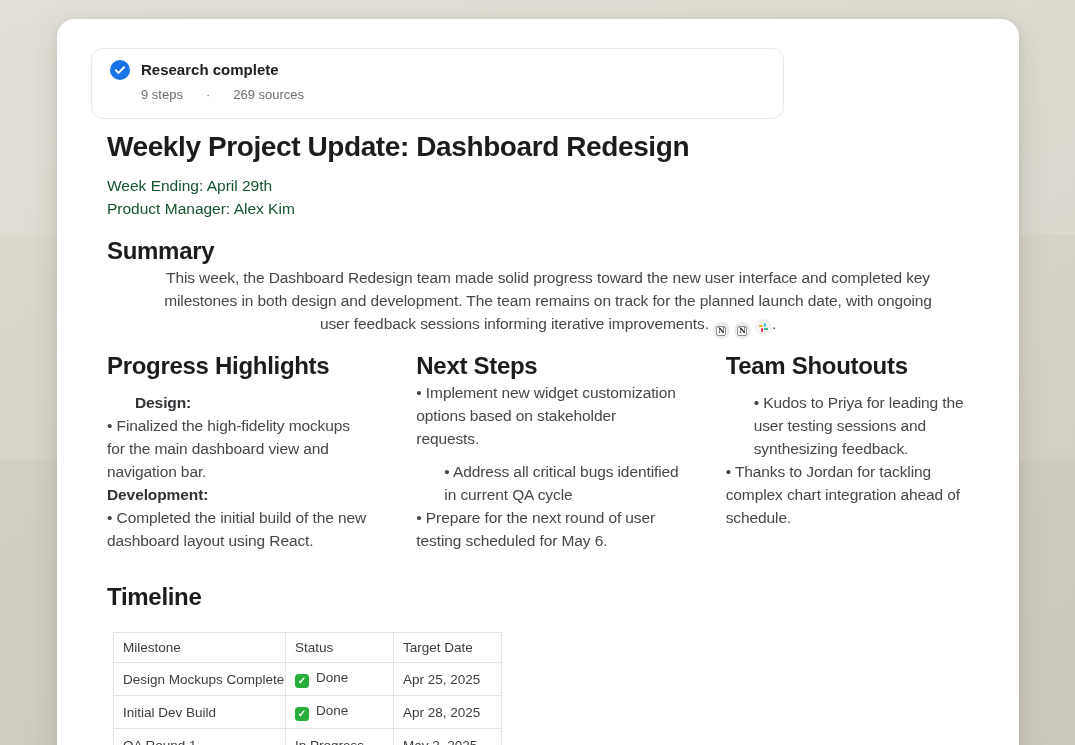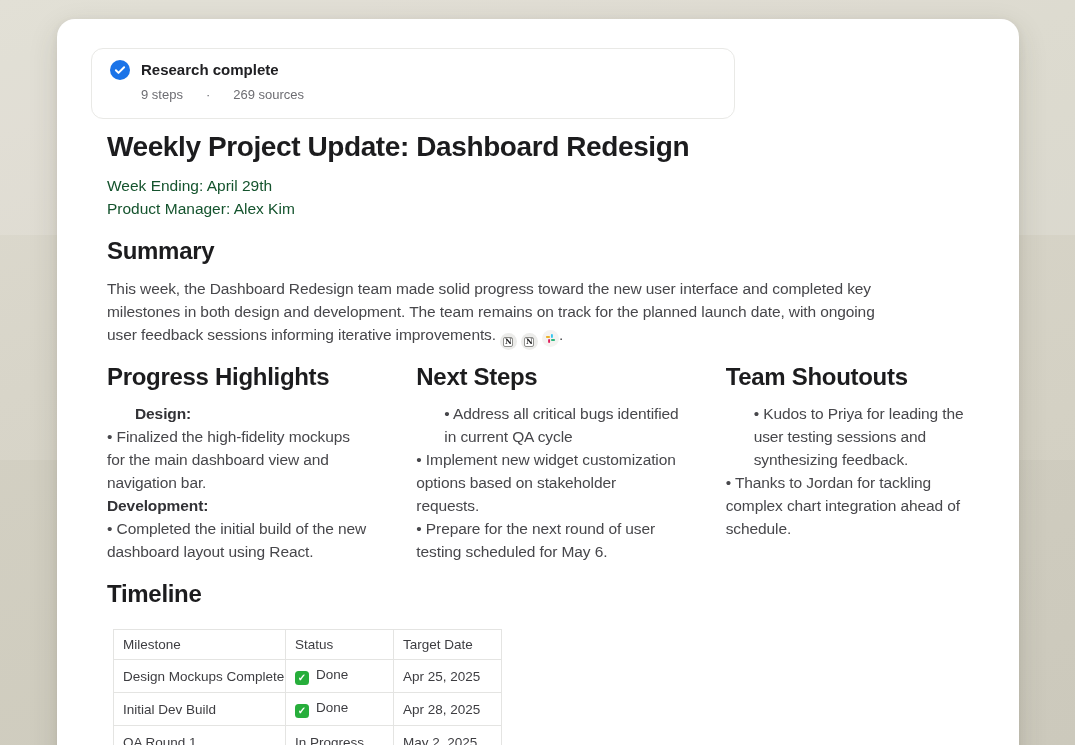--- a/index.html
+++ b/index.html
@@ -20,21 +20,21 @@
     position: absolute; left: 57px; top: 19px;
     width: 962px; height: 780px;
     background: #ffffff;
     border-radius: 18px;
     box-shadow: 0 10px 30px rgba(60,55,40,0.14), 0 2px 8px rgba(60,55,40,0.08);
   }
 
   
   .research-card {
     margin: 29px 0 0 34px;
-    width: 644px; height: 71px;
+    width: 693px; height: 71px;
     border: 1px solid #e9e9e6;
     border-radius: 12px;
     background: #fff;
     display: flex;
     align-items: flex-start;
     padding: 11px 20px 0 18px;
     gap: 11px;
     cursor: pointer;
   }
   .check-circle { width: 20px; height: 20px; flex: none; margin-top: 0; }
@@ -49,21 +49,21 @@
     letter-spacing: -0.4px; line-height: 32px;
   }
   .doc-meta { margin-top: 11px; font-size: 15.5px; line-height: 23px; color: #14532d; }
 
   h2.section-heading {
     font-size: 24px; font-weight: 700; color: #1c1c1e;
     letter-spacing: -0.3px; line-height: 30px;
   }
   .summary-heading { margin-top: 16px; }
 
-  .para { margin-top: 11px; font-size: 15.5px; line-height: 23px; color: #47474b; letter-spacing: -0.1px; }
+  .para { font-size: 15.5px; line-height: 23px; color: #47474b; letter-spacing: -0.1px; text-align: center; }
 
   .source-badge {
     display: inline-flex; align-items: center; justify-content: center;
     width: 17px; height: 17px; border-radius: 50%;
     background: #ececea;
     vertical-align: -4px; margin-left: 4px;
     cursor: pointer;
   }
   .notion-inner {
     width: 10px; height: 10px; background: #fff;
@@ -75,21 +75,21 @@
   .slack-badge { background: #f4f3f1; }
 
   .columns {
     display: grid; grid-template-columns: repeat(3, 1fr); gap: 46px;
     margin-top: 12px;
   }
   .col-line { font-size: 15.5px; line-height: 23px; color: #47474b; letter-spacing: -0.1px; }
   .col-line.first { margin-top: 10px; margin-left: 28px; }
   .col-line.bold { font-weight: 700; color: #323236; }
 
-  .timeline-heading { margin-top: 16px; }
+  .timeline-heading { margin-top: 30px; }
 
   table.timeline-table {
     margin: 20px 0 0 6px;
     border-collapse: collapse;
     table-layout: fixed;
     width: 388px;
     font-size: 13.5px;
     color: #3d3d41;
     background: #fff;
   }
@@ -172,22 +172,22 @@
       <div class="col">
         <h2 class="section-heading">Progress Highlights</h2>
         <div class="col-line bold first">Design:</div>
         <div class="col-line">• Finalized the high-fidelity mockups for the main dashboard view and navigation bar.</div>
         <div class="col-line bold">Development:</div>
         <div class="col-line">• Completed the initial build of the new dashboard layout using React.</div>
       </div>
 
       <div class="col">
         <h2 class="section-heading">Next Steps</h2>
+        <div class="col-line">• Implement new widget customization options based on stakeholder requests.</div>
         <div class="col-line first">• Address all critical bugs identified in current QA cycle</div>
-        <div class="col-line">• Implement new widget customization options based on stakeholder requests.</div>
         <div class="col-line">• Prepare for the next round of user testing scheduled for May 6.</div>
       </div>
 
       <div class="col">
         <h2 class="section-heading">Team Shoutouts</h2>
         <div class="col-line first">• Kudos to Priya for leading the user testing sessions and synthesizing feedback.</div>
         <div class="col-line">• Thanks to Jordan for tackling complex chart integration ahead of schedule.</div>
       </div>
 
     </div>

